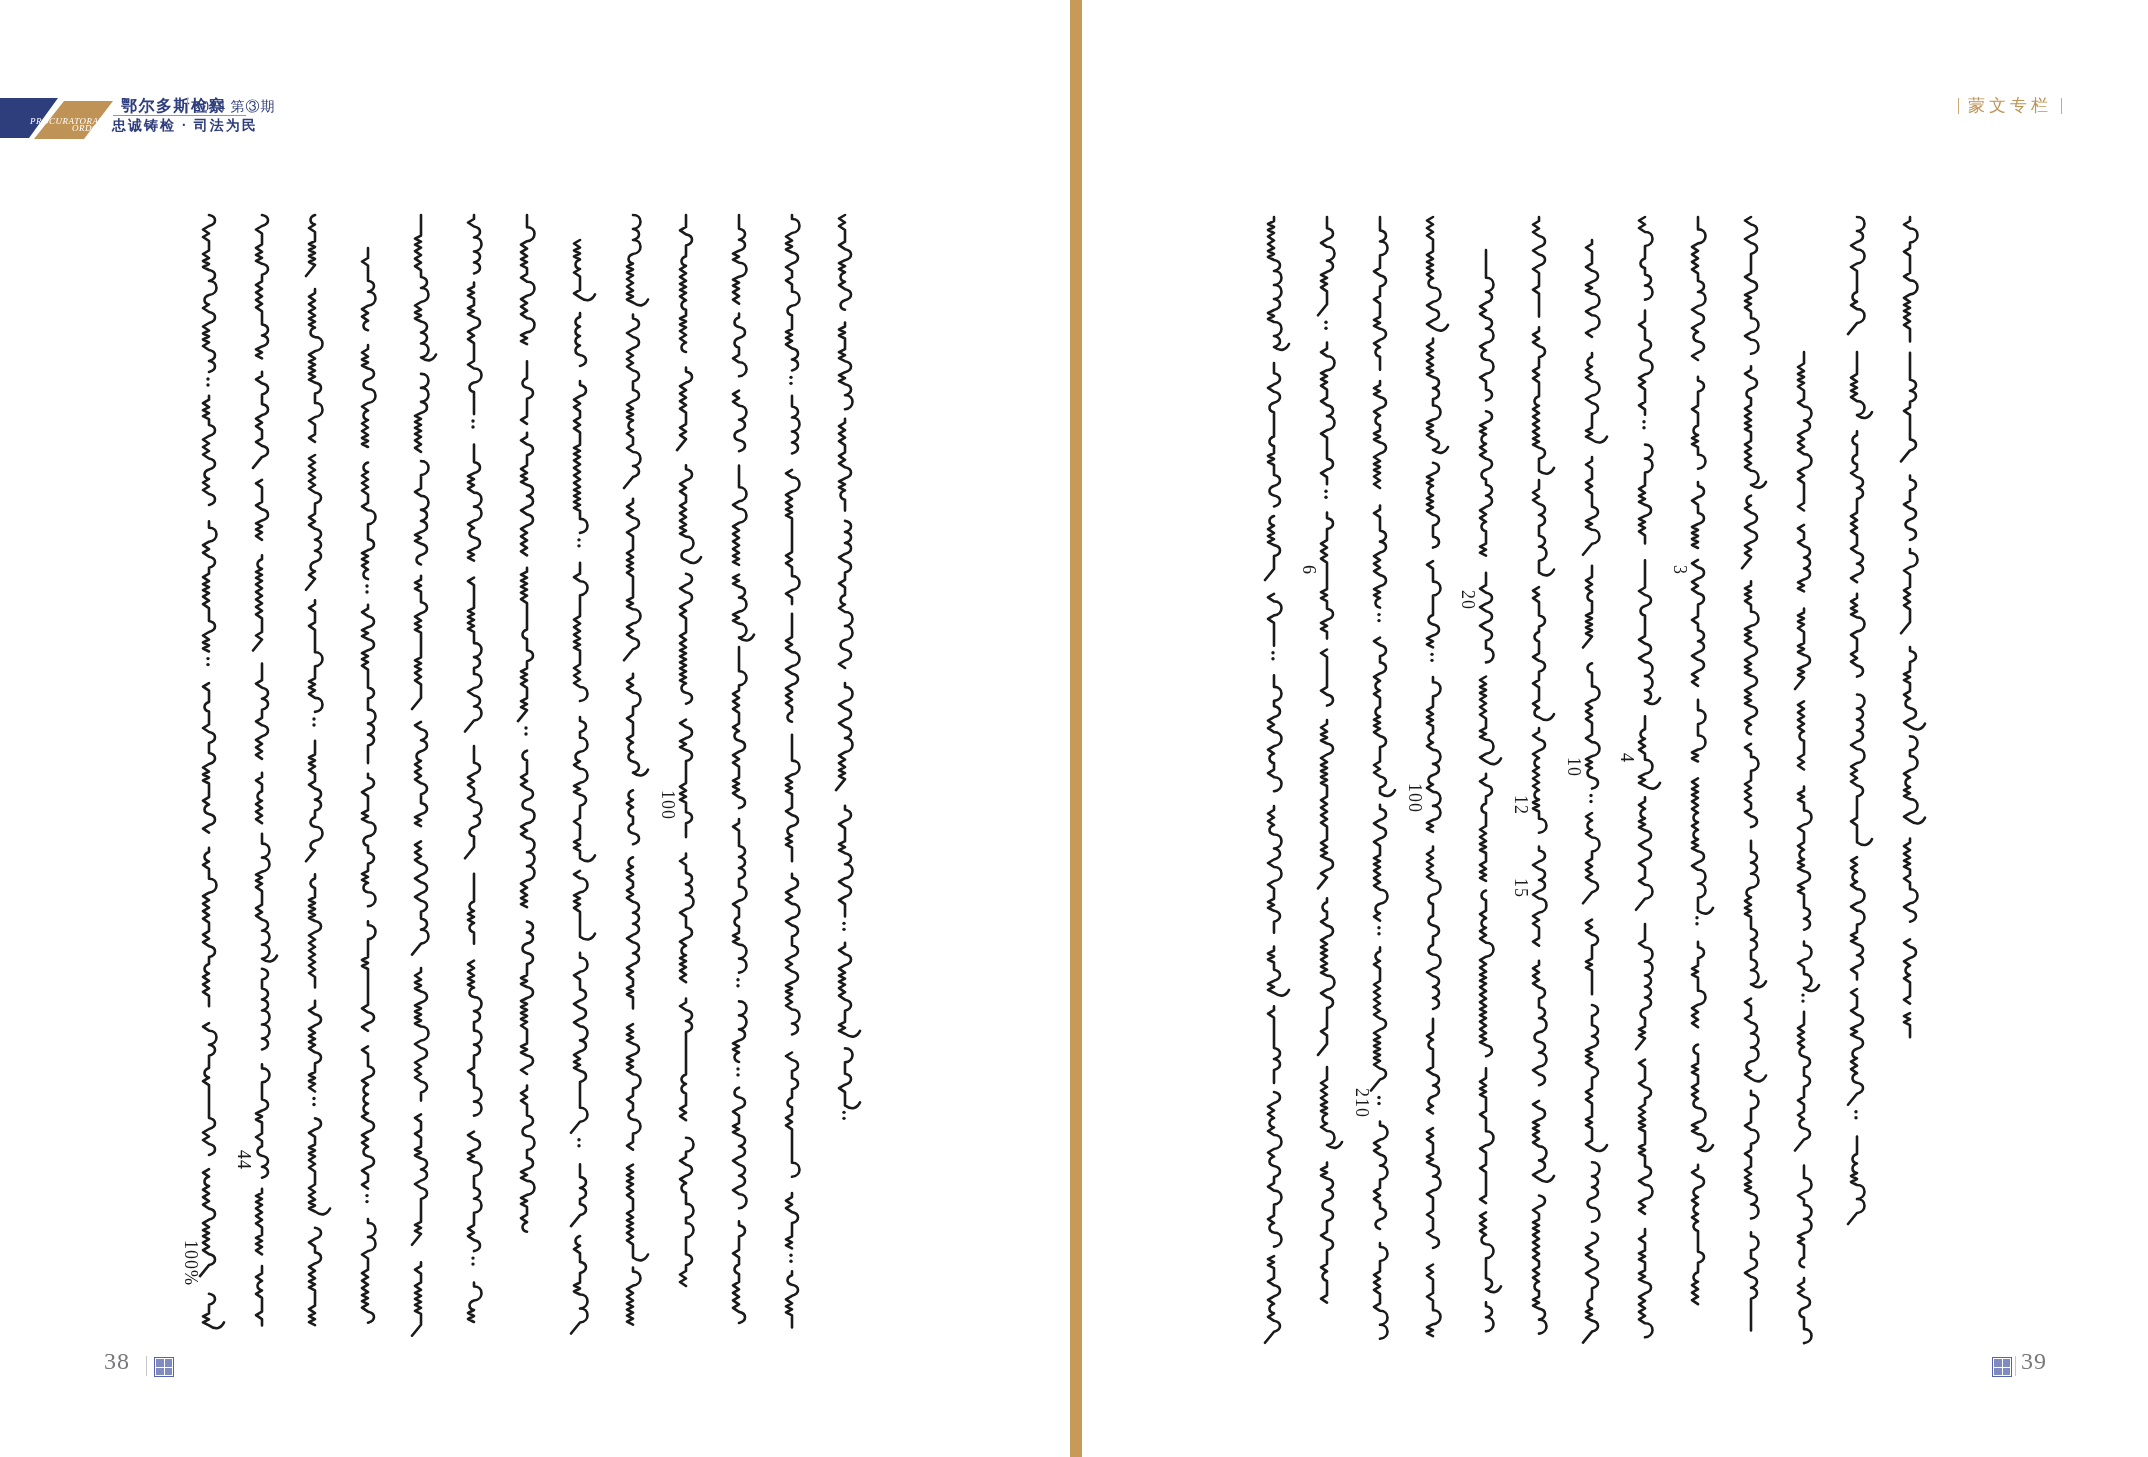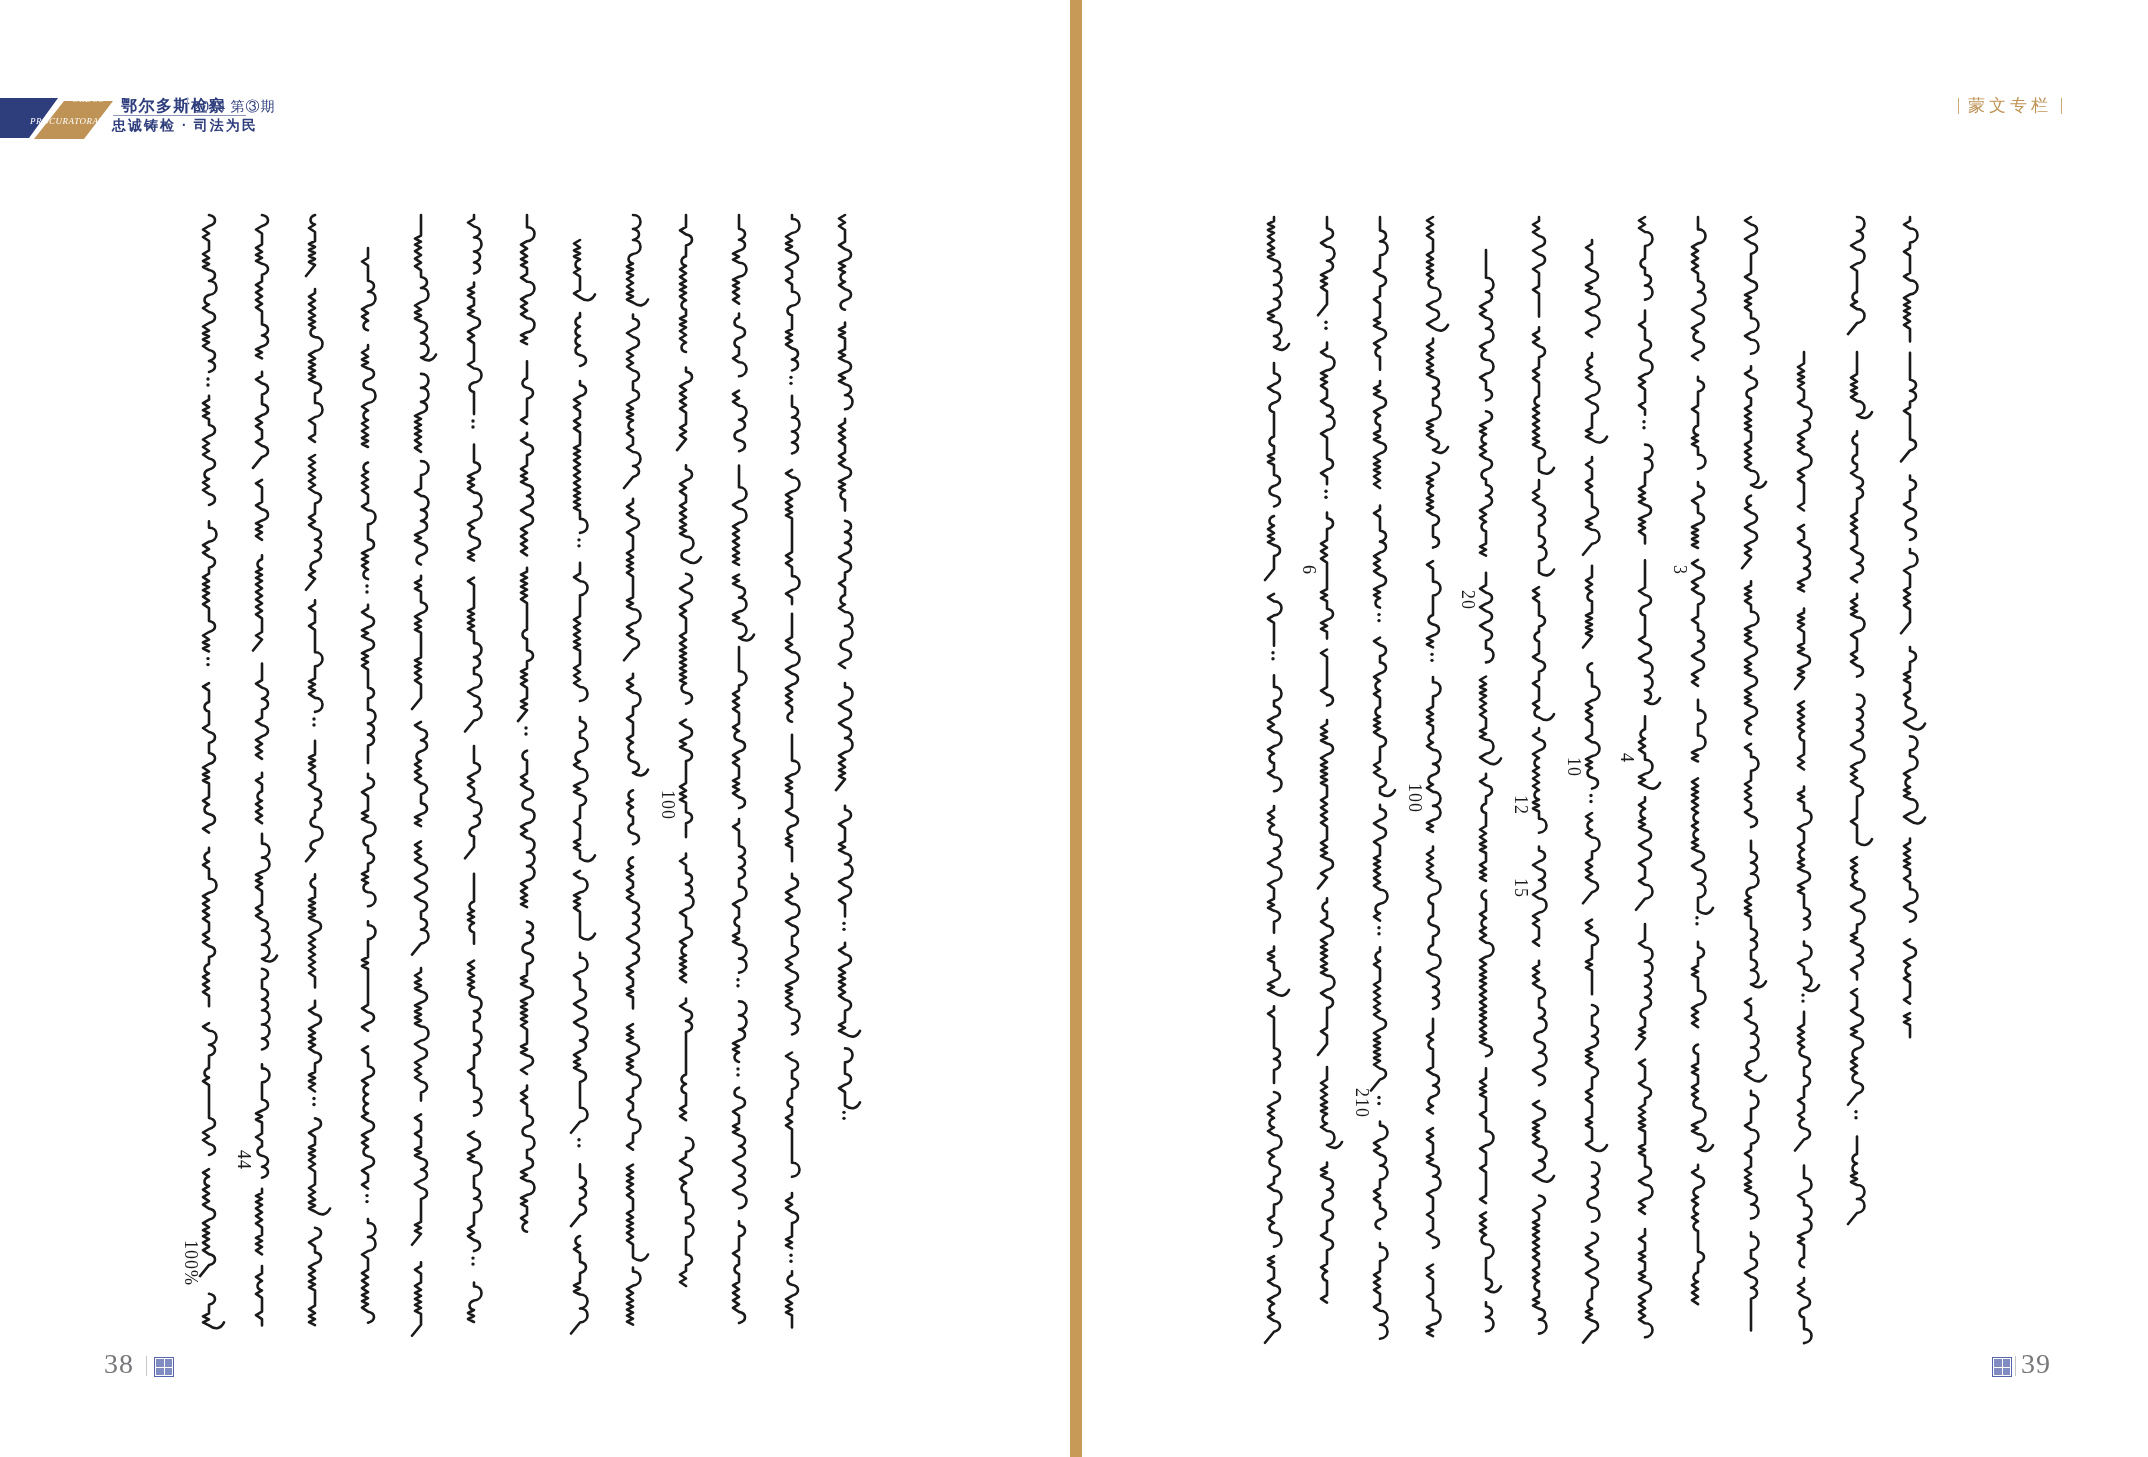--- a/index.html
+++ b/index.html
@@ -9,36 +9,36 @@
   }
   .abs{position:absolute;}
 
   
   .gutter{left:1070px;top:0;width:12px;height:1457px;background:var(--divider-gold);}
 
   
   .logo-svg{left:0;top:96px;}
   .logo-en{color:#ffffff;font-style:italic;font-size:9px;letter-spacing:.5px;
            text-align:right;width:70px;line-height:10px;}
-  .logo-en1{left:34px;top:94px;}
+  .logo-en1{left:34px;top:123px;}
   .logo-en2{left:30px;top:116px;}
 
   .journal-name{left:113px;top:96px;font-size:16px;letter-spacing:1.5px;color:var(--navy);font-weight:bold;margin-left:8px;}
   .issue-label{left:194px;top:98px;font-size:14px;letter-spacing:1px;color:var(--navy);}
   .hdr-vline{left:187px;top:98px;width:1px;height:15px;background:#9aa3c0;}
   .hdr-rule{left:113px;top:115px;width:133px;height:1px;background:#8e97b8;}
   .slogan{left:112px;top:117px;font-size:14px;font-weight:bold;letter-spacing:2px;color:var(--navy);}
 
   
   .col-title-wrap{left:1958px;top:94px;display:flex;align-items:center;gap:9px;}
   .vbar{display:inline-block;width:1px;height:16px;background:var(--gold);opacity:.8;}
   .col-title{font-size:17px;letter-spacing:4px;color:var(--gold);}
 
   
-  .pagenum{font-size:28px;color:#77777c;letter-spacing:1px;text-align:right;}
+  .pagenum{font-size:24px;color:#77777c;letter-spacing:1px;text-align:right;}
   .pn-left{left:104px;top:1348px;}
   .pn-right{left:2021px;top:1348px;}
   .foot-bar{width:1px;height:20px;background:#c6c6c6;top:1356px;}
   .fb-left{left:146px;}
   .fb-right{left:2015px;}
   .seal{width:16px;height:16px;border:1px solid var(--seal-blue);top:1357px;
         display:grid;grid-template-columns:1fr 1fr;grid-template-rows:1fr 1fr;gap:1px;padding:1px;background:#fff;}
   .seal>i{background:var(--seal-blue);opacity:.75;}
   .seal-left{left:154px;}
   .seal-right{left:1992px;}

